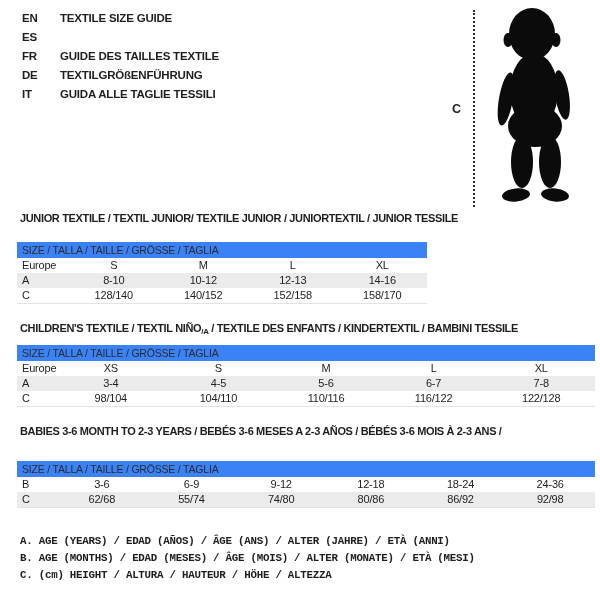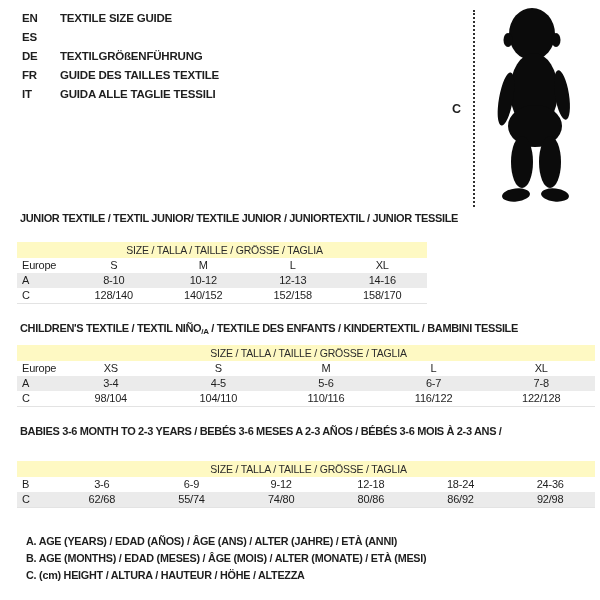--- a/index.html
+++ b/index.html
@@ -27,51 +27,51 @@
   #t1-title{top:212px;}
   #t2-title{top:322px;}
   #t3-title{top:424px;line-height:14px;}
   .subA{font-size:8px;position:relative;top:2px;}
 
   
   .tbl{left:17px;border-bottom:1px solid #e3e3e3;}
   #t1{top:242px;width:410px;}
   #t2{top:345px;width:578px;}
   #t3{top:461px;width:578px;}
-  .bar{height:16px;line-height:16px;background:#fef9c3;padding-left:5px;
-    font-size:10.5px;color:#2b2b2b;letter-spacing:-0.2px;white-space:nowrap;overflow:hidden;text-align:center;}
-  .trow{display:flex;height:15px;line-height:15px;font-size:11px;letter-spacing:-0.2px;}
+  .bar{height:16px;line-height:16px;background:#3b82f6;padding-left:5px;
+    font-size:10.5px;color:#2b2b2b;letter-spacing:-0.2px;white-space:nowrap;overflow:hidden;}
+  .trow{display:flex;height:15px;line-height:15px;font-size:11px;letter-spacing:-0.2px;justify-content:flex-end;}
   .stripe{background:#ebebeb;}
   .tlbl{padding-left:5px;box-sizing:border-box;}
   #t1 .tlbl{width:52px;}
   #t2 .tlbl,#t3 .tlbl{width:40px;}
   .tcell{flex:1;text-align:center;}
 
   
-  .footnotes{left:26px;top:533px;font-weight:bold;font-size:10.8px;
-    line-height:16.8px;letter-spacing:-0.25px;white-space:nowrap;}
+  .footnotes{left:20px;top:533px;font-weight:bold;font-size:10.8px;
+    line-height:16.8px;letter-spacing:-0.25px;white-space:nowrap;font-family:Liberation Mono, monospace;}
 </style>
 </head>
 <body>
 
 <div class="abs lang">
   <div class="lang-row">
     <span class="lang-code">EN</span>
     <span>TEXTILE SIZE GUIDE</span>
   </div>
   <div class="lang-row">
     <span class="lang-code">ES</span>
   </div>
   <div class="lang-row">
+    <span class="lang-code">FR</span>
+    <span>GUIDE DES TAILLES TEXTILE</span>
+  </div>
+  <div class="lang-row">
     <span class="lang-code">DE</span>
     <span>TEXTILGRÖßENFÜHRUNG</span>
-  </div>
-  <div class="lang-row">
-    <span class="lang-code">FR</span>
-    <span>GUIDE DES TAILLES TEXTILE</span>
   </div>
   <div class="lang-row">
     <span class="lang-code">IT</span>
     <span>GUIDA ALLE TAGLIE TESSILI</span>
   </div>
 </div>
 
 <div class="abs meas-line"></div>
 <div class="abs meas-label">C</div>
 <svg class="abs baby" width="88" height="201" viewBox="0 0 88 201" aria-hidden="true">

